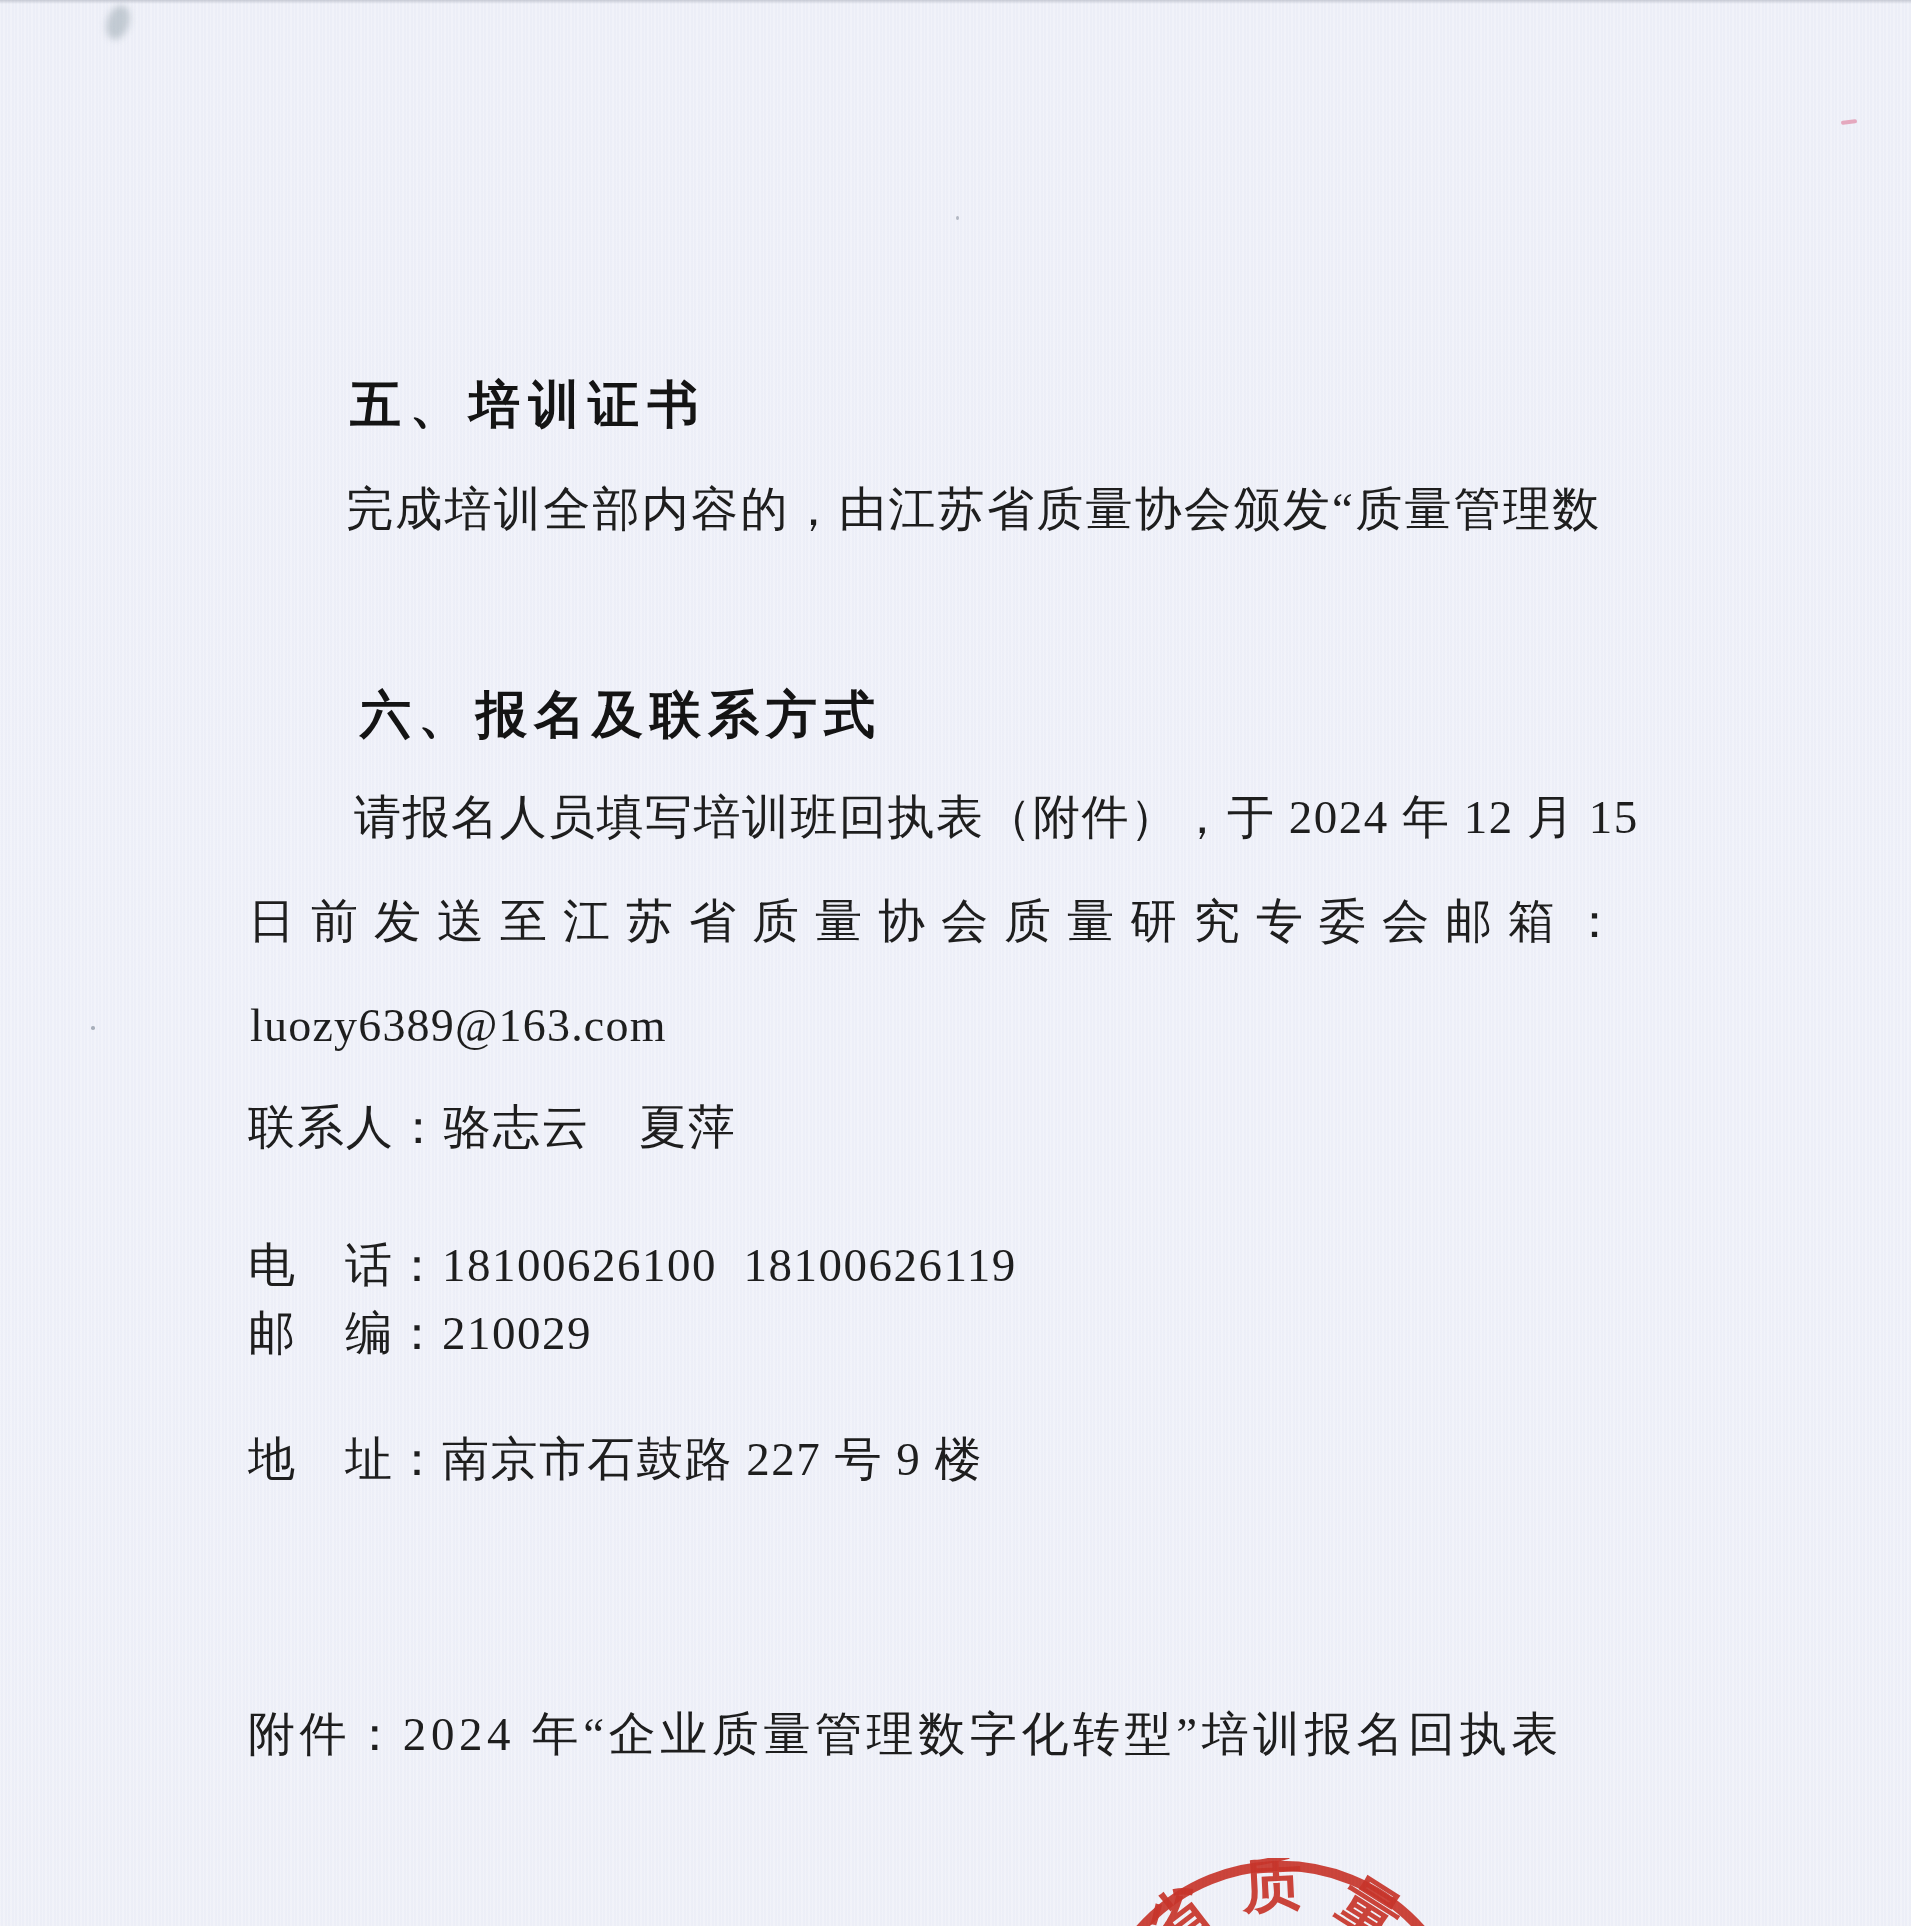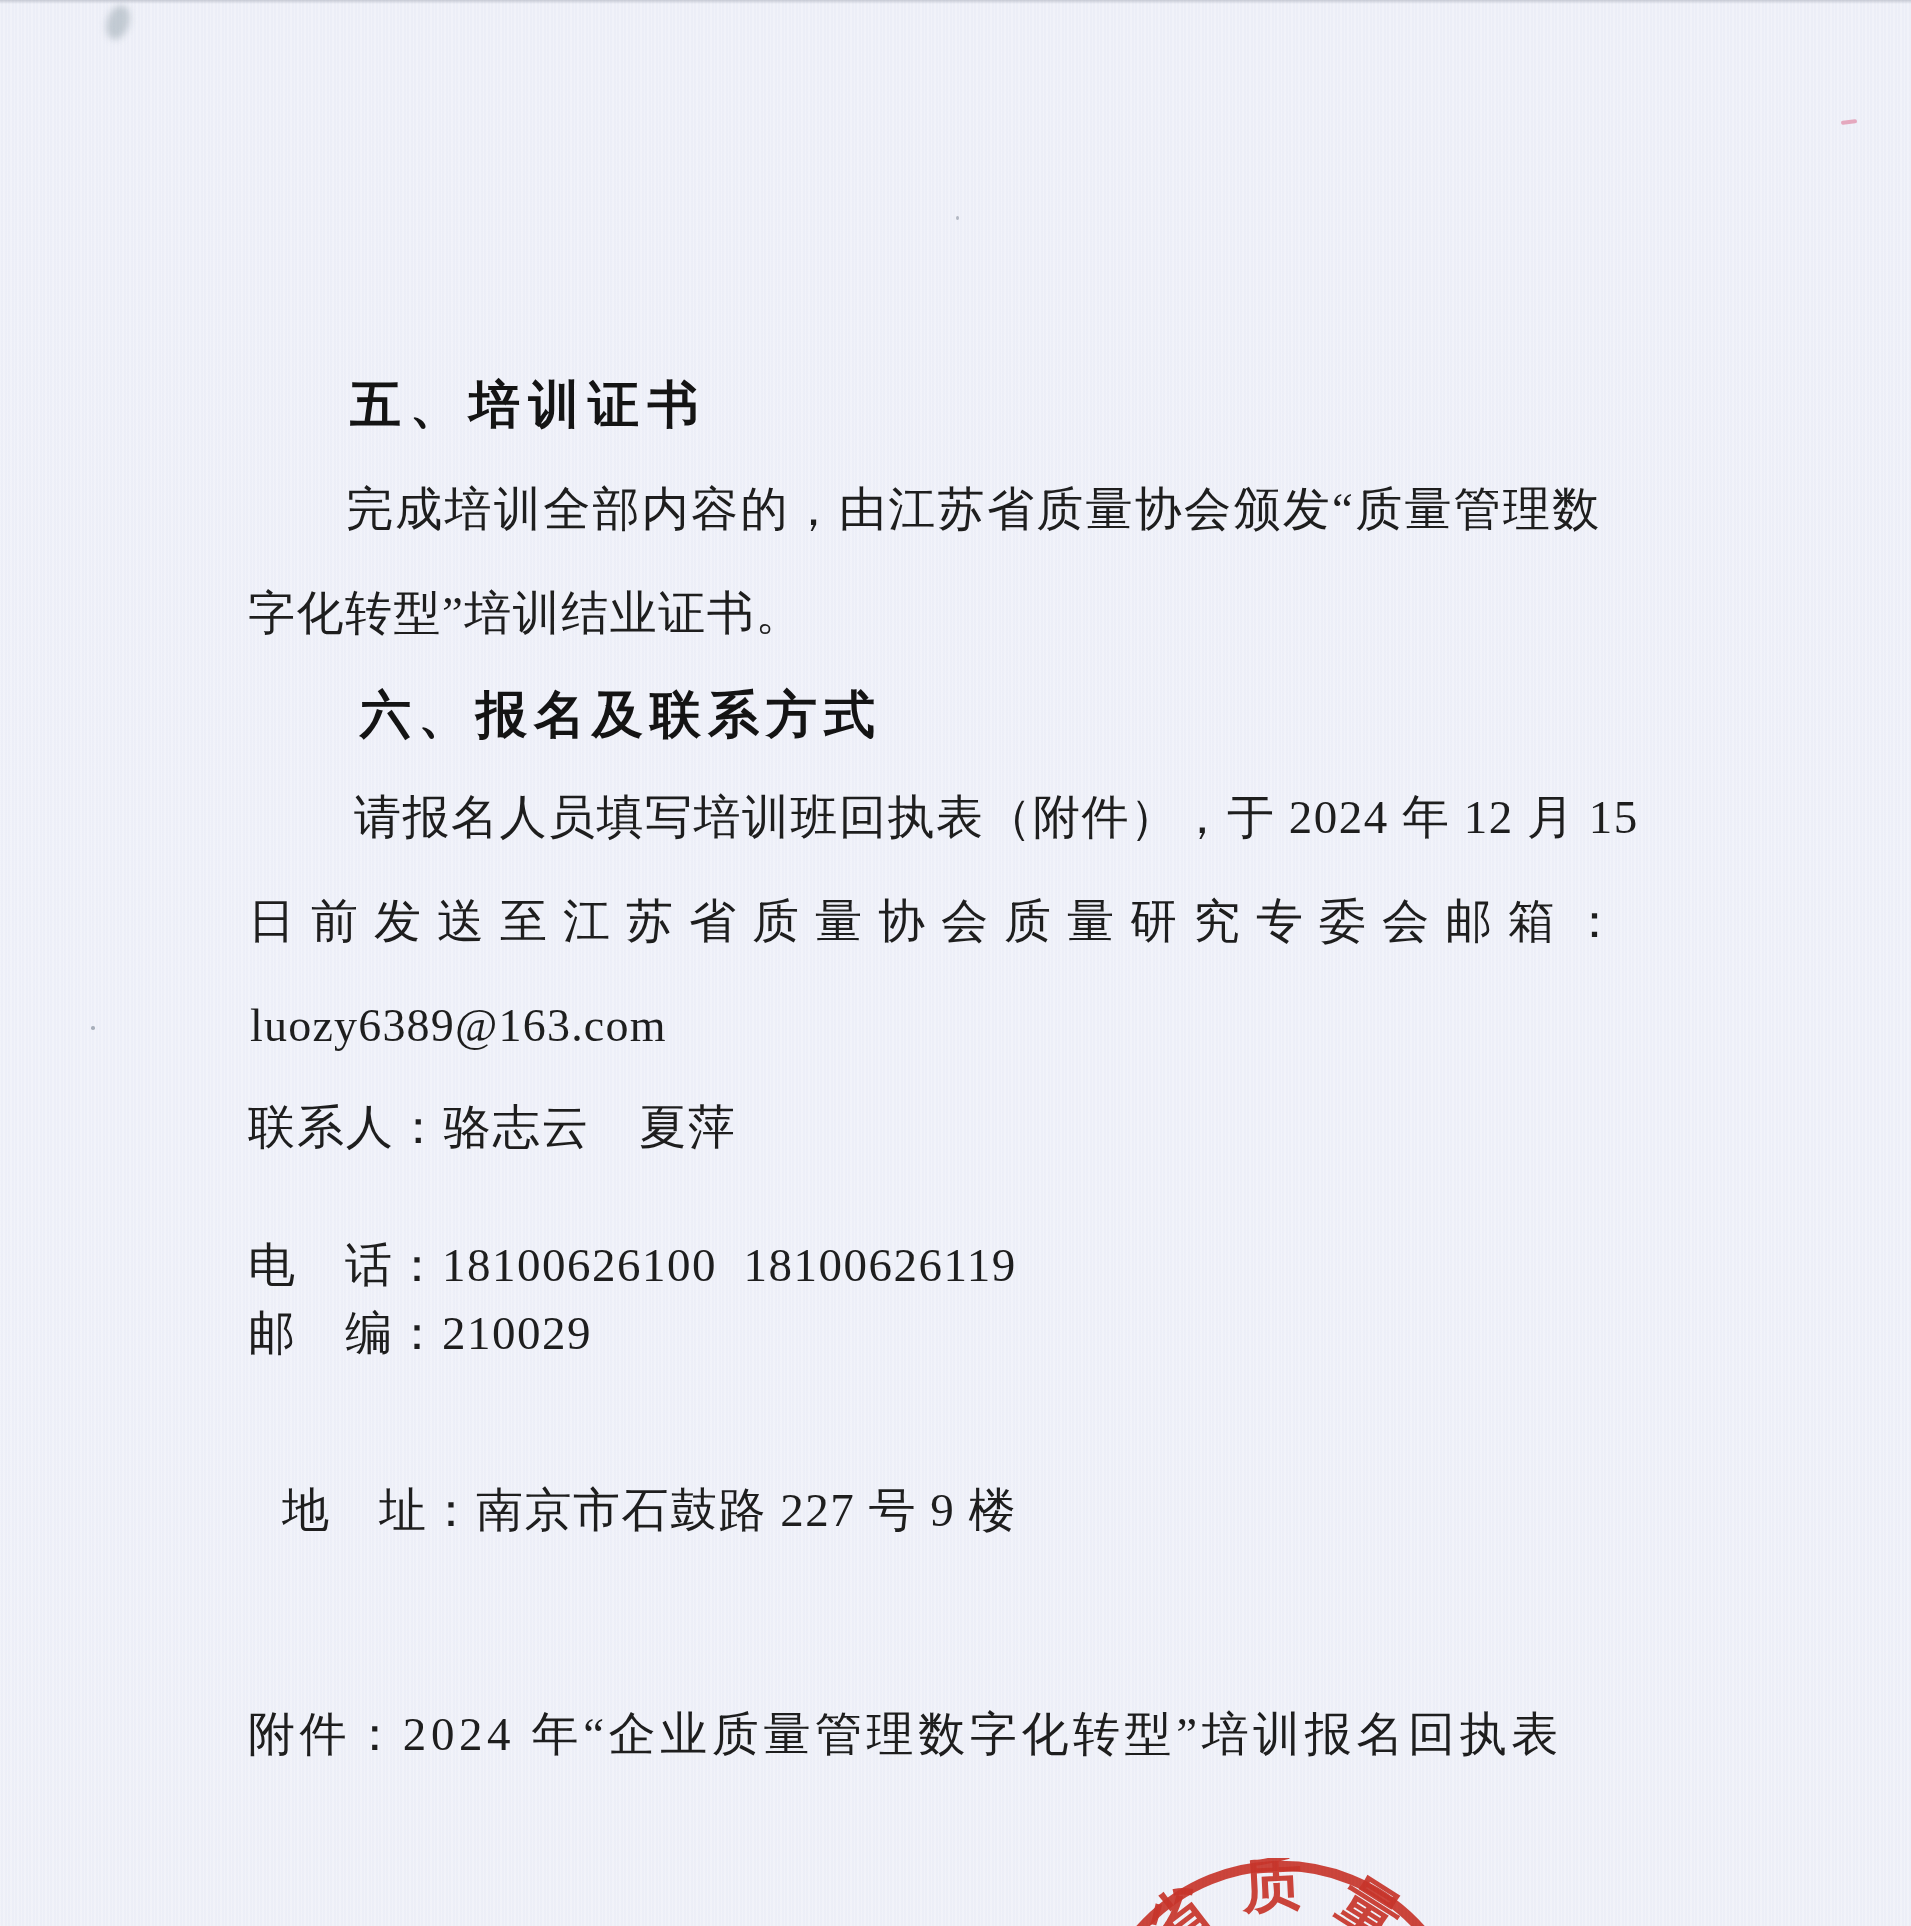--- a/index.html
+++ b/index.html
@@ -56,37 +56,36 @@
   <div class="artifact top-edge"></div>
   <div class="artifact smudge-topleft"></div>
   <div class="artifact pink-dash"></div>
   <div class="artifact speck-1"></div>
   <div class="artifact speck-2"></div>
 
   <div class="line hei" style="left:350px;top:376px;">五、培训证书</div>
 
   <div class="line serif" style="left:346px;top:482px;letter-spacing:2.3px;">完成培训全部内容的，由江苏省质量协会颁发“质量管理数</div>
 
-  <div class="line serif" style="left:248px;top:586px;letter-spacing:1.5px;">字化转型”培训结业证书。</div>
 
   <div class="line hei" style="left:360px;top:686px;letter-spacing:7px;">六、报名及联系方式</div>
 
   <div class="line serif" style="left:354px;top:790px;letter-spacing:1.5px;">请报名人员填写培训班回执表（附件），于 2024 年 12 月 15</div>
 
   <div class="line serif" style="left:248px;top:894px;letter-spacing:16px;">日前发送至江苏省质量协会质量研究专委会邮箱：</div>
 
   <div class="line serif email" style="left:250px;top:1000px;">luozy6389@163.com</div>
 
   <div class="line serif" style="left:248px;top:1100px;letter-spacing:1.9px;">联系人：骆志云　夏萍</div>
 
   <div class="line serif" style="left:248px;top:1238px;letter-spacing:1.5px;">电　话：18100626100  18100626119</div>
 
   <div class="line serif" style="left:248px;top:1306px;letter-spacing:1.5px;">邮　编：210029</div>
 
-  <div class="line serif" style="left:248px;top:1483px;letter-spacing:1.5px;margin-left:34px;">地　址：南京市石鼓路 227 号 9 楼</div>
+  <div class="line serif" style="left:248px;top:1432px;letter-spacing:1.5px;">地　址：南京市石鼓路 227 号 9 楼</div>
 
   <div class="line serif" style="left:248px;top:1707px;letter-spacing:4.6px;">附件：2024 年“企业质量管理数字化转型”培训报名回执表</div>
 
   <svg class="seal" viewBox="0 0 1030 1045">
     <defs>
       <filter id="inkblur" x="-20%" y="-20%" width="140%" height="140%">
         <feGaussianBlur stdDeviation="6"></feGaussianBlur>
       </filter>
     </defs>
 

